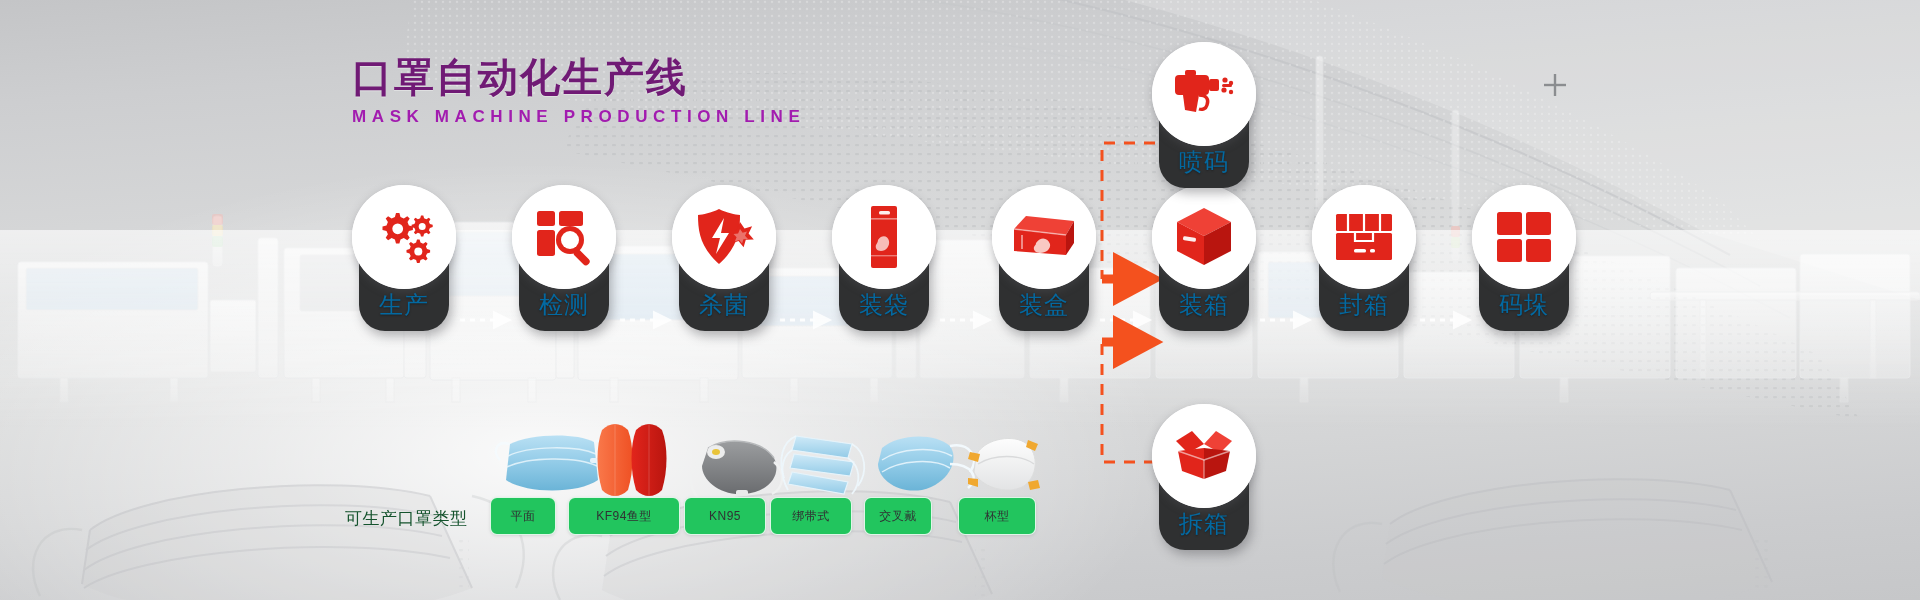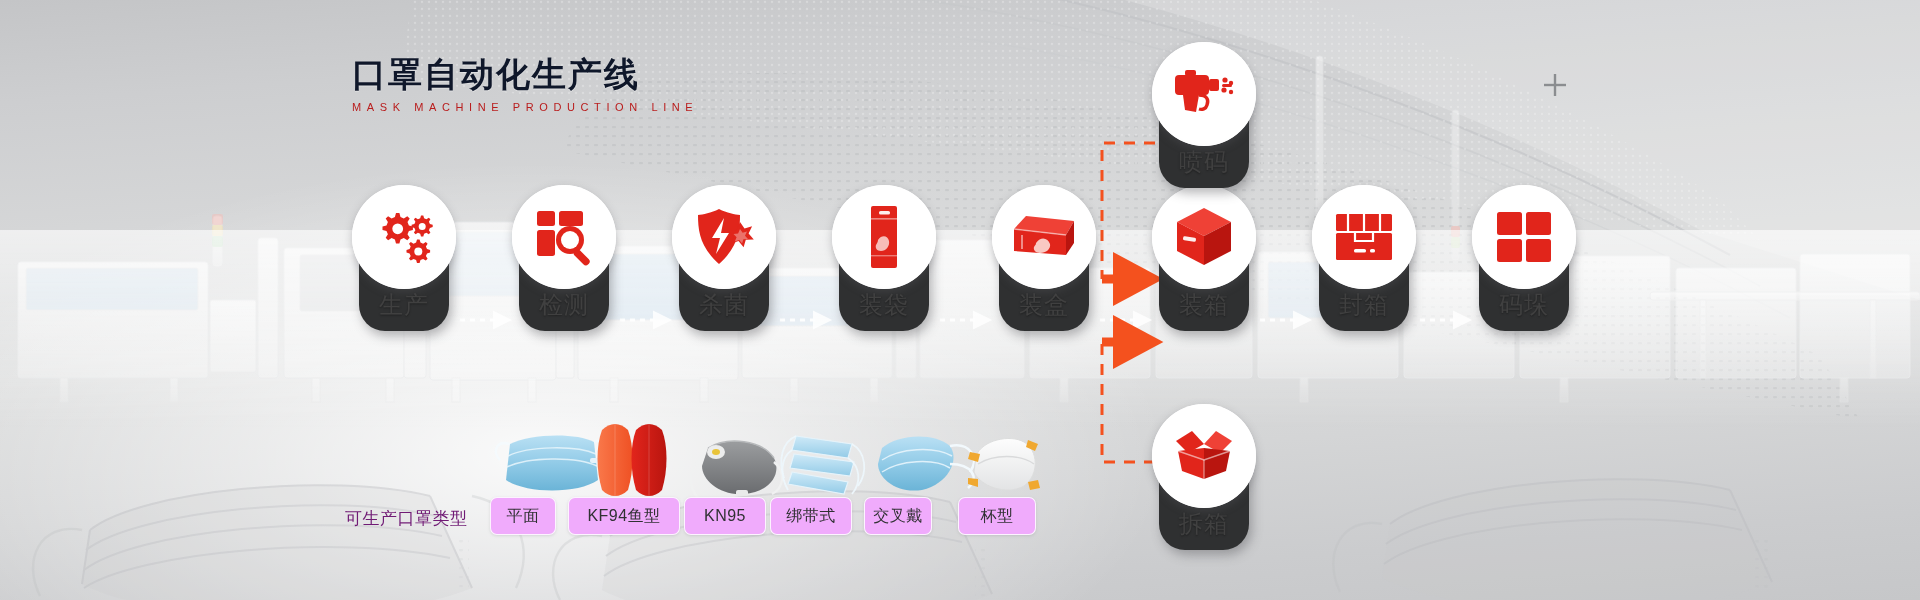--- a/index.html
+++ b/index.html
@@ -17,72 +17,72 @@
     position:absolute; inset:0;
     background:
       radial-gradient(ellipse 900px 420px at 28% 76%, rgba(255,255,255,.88) 0%, rgba(255,255,255,0) 70%),
       linear-gradient(176deg,#c4c5c7 0%,#cdced0 14%,#d6d7d8 34%,#dddede 52%,#d4d5d6 72%,#cbccce 88%,#c6c7c9 100%);
   }
   .bg-svg{ position:absolute; inset:0; }
 
   
   .title-block{ position:absolute; left:352px; top:56px; }
   .title-cn{
-    font-size:34px; font-weight:bold; color:#0f172a;
+    font-size:40px; font-weight:bold; color:#701a75;
     letter-spacing:2px; line-height:1.06;
     font-family:"Liberation Sans","DejaVu Sans",sans-serif;
     text-shadow:0 1px 0 rgba(255,255,255,.35);
   }
   .title-en{
     margin-top:9px;
-    font-size:11px; color:#b91c1c; letter-spacing:5.6px;
-    font-weight:normal;
+    font-size:17px; color:#a21caf; letter-spacing:5.6px;
+    font-weight:bold;
   }
 
   
   .node{ position:absolute; width:104px; }
   .node .plate{
     position:absolute; left:7px; top:46px;
     width:90px; height:100px;
     background:#2f3031;
     border-radius:13px 13px 26px 26px;
     box-shadow:3px 5px 11px rgba(80,82,86,.42);
   }
   .node .label{
     position:absolute; left:7px; top:104px; width:90px;
-    text-align:center; color:#404040;
+    text-align:center; color:#0369a1;
     font-size:24px; letter-spacing:1px;
     font-family:"Liberation Sans","DejaVu Sans",sans-serif;
     text-shadow:0 1px 2px rgba(0,0,0,.35);
   }
   .node .disc{
     position:absolute; left:0; top:0;
     width:104px; height:104px; border-radius:50%;
     background:
       radial-gradient(circle at 50% 42%, #ffffff 0%, #ffffff 72%, #f2f2f3 86%, #e2e3e4 100%);
     box-shadow:0 3px 9px rgba(90,92,96,.34), inset 0 0 0 1px rgba(255,255,255,.9);
     display:flex; align-items:center; justify-content:center;
   }
   .node .disc svg{ display:block; }
 
   
   .branch-svg{ position:absolute; left:0; top:0; }
 
   
   .types-label{
     position:absolute; left:345px; top:507px;
-    font-size:17px; color:#701a75; letter-spacing:.5px;
+    font-size:17px; color:#14532d; letter-spacing:.5px;
   }
   .type-tag{
     position:absolute; top:497px; height:38px;
-    background:#f0abfc; border-radius:7px;
+    background:#22c55e; border-radius:7px;
     border:1px solid rgba(255,255,255,.85);
     box-shadow:0 1px 3px rgba(120,122,126,.22);
     display:flex; align-items:center; justify-content:center;
-    font-size:16px; color:#303133; letter-spacing:.5px;
+    font-size:12px; color:#303133; letter-spacing:.5px;
     padding:0 0;
   }
 </style>
 </head>
 <body>
 
 <div id="stage">
 
   <div class="bg-base"></div>
 

